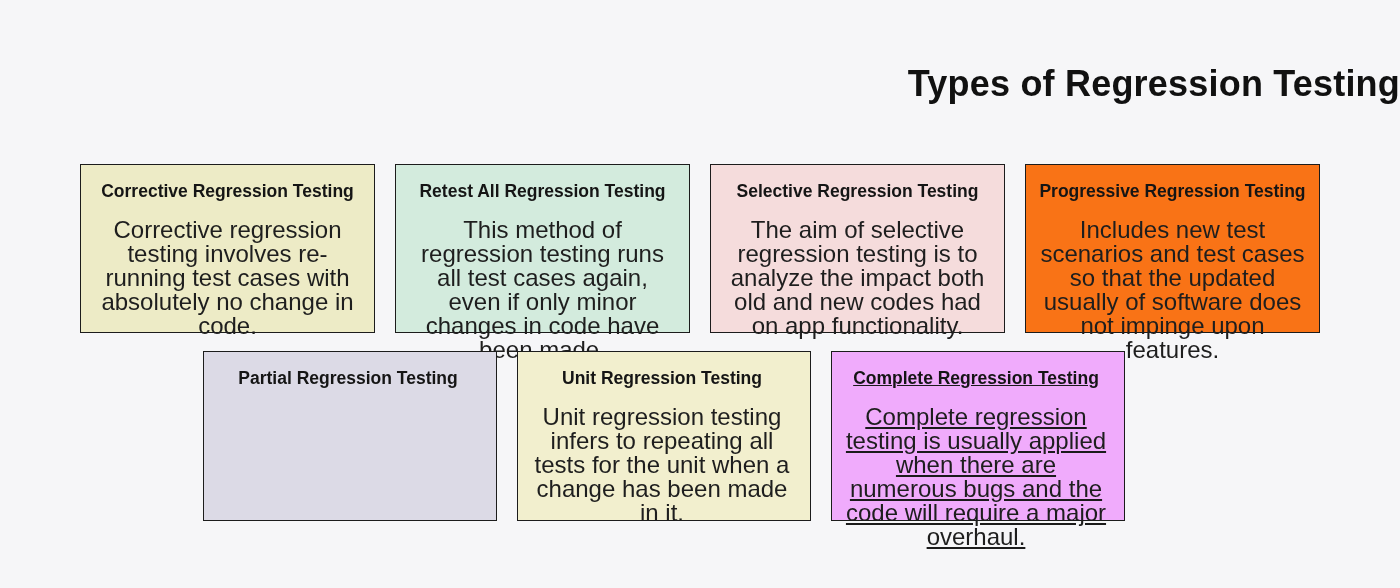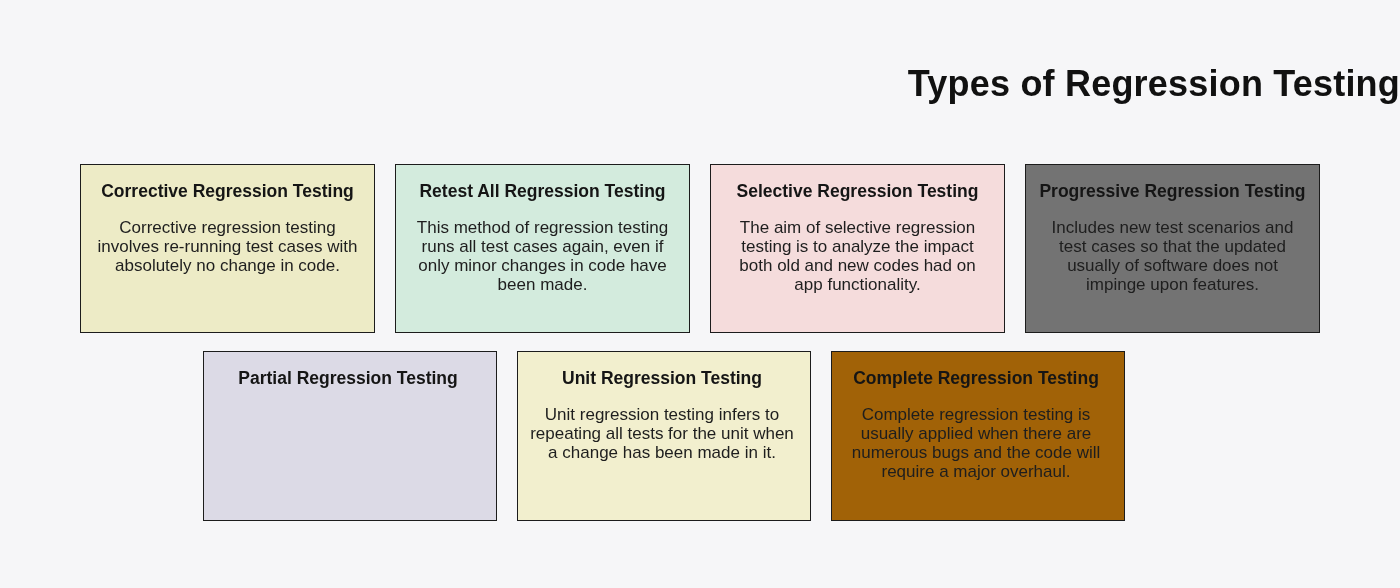--- a/index.html
+++ b/index.html
@@ -55,22 +55,22 @@
   }
   .card h2 {
     margin: 0;
     font-size: 17.5px;
     line-height: 22px;
     font-weight: 700;
     color: #151515;
   }
   .card p {
     margin: 16px 0 0 0;
-    font-size: 17px;
-    line-height: 19px;
+    font-size: 24px;
+    line-height: 24px;
     color: #1e1e1e;
   }
 </style>
 </head>
 <body>
 
 <h1 class="page-title">Types of Regression Testing</h1>
 
 <div class="row row-1">
   <div class="card" style="background-color: rgb(237, 235, 198);">
@@ -78,31 +78,31 @@
     <p>Corrective regression testing involves re-running test cases with absolutely no change in code.</p>
   </div>
   <div class="card" style="background-color: rgb(211, 235, 221); text-align: center;">
     <h2>Retest All Regression Testing</h2>
     <p>This method of regression testing runs all test cases again, even if only minor changes in code have been made.</p>
   </div>
   <div class="card" style="background-color: rgb(245, 220, 220);">
     <h2>Selective Regression Testing</h2>
     <p>The aim of selective regression testing is to analyze the impact both old and new codes had on app functionality.</p>
   </div>
-  <div class="card" style="background-color: #737373;">
+  <div class="card" style="background-color: #f97316;">
     <h2>Progressive Regression Testing</h2>
     <p>Includes new test scenarios and test cases so that the updated usually of software does not impinge upon features.</p>
   </div>
 </div>
 
 <div class="row row-2">
   <div class="card" style="background-color: rgb(220, 218, 230);">
     <h2>Partial Regression Testing</h2>
   </div>
   <div class="card" style="background-color: rgb(242, 239, 206);">
     <h2>Unit Regression Testing</h2>
     <p>Unit regression testing infers to repeating all tests for the unit when a change has been made in it.</p>
   </div>
-  <div class="card" style="background-color: #a16207;">
+  <div class="card" style="background-color: #f0abfc; text-decoration: underline;">
     <h2>Complete Regression Testing</h2>
     <p>Complete regression testing is usually applied when there are numerous bugs and the code will require a major overhaul.</p>
   </div>
 </div>
 
 </body></html>

